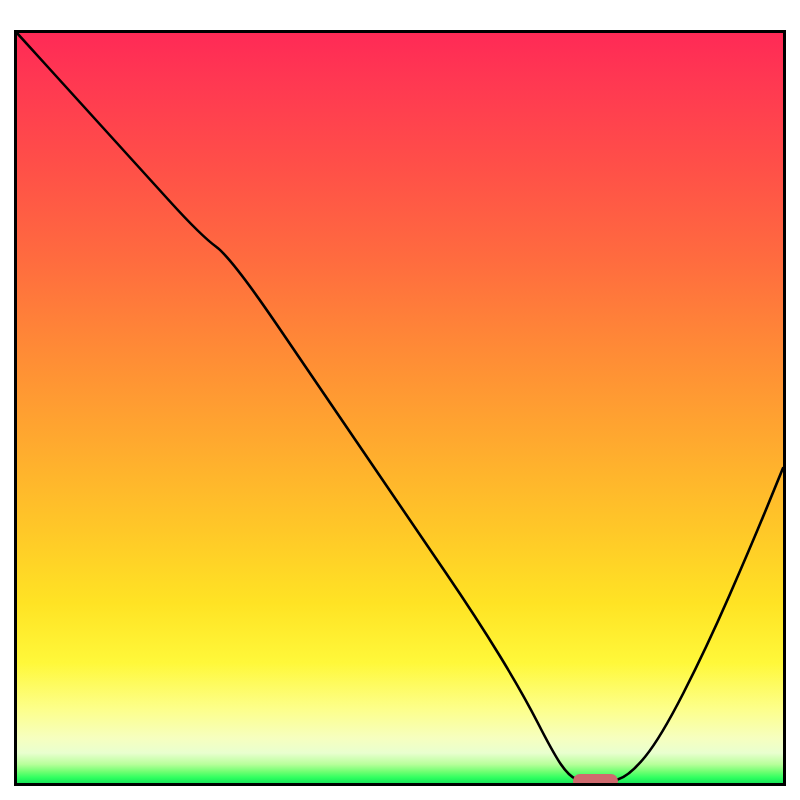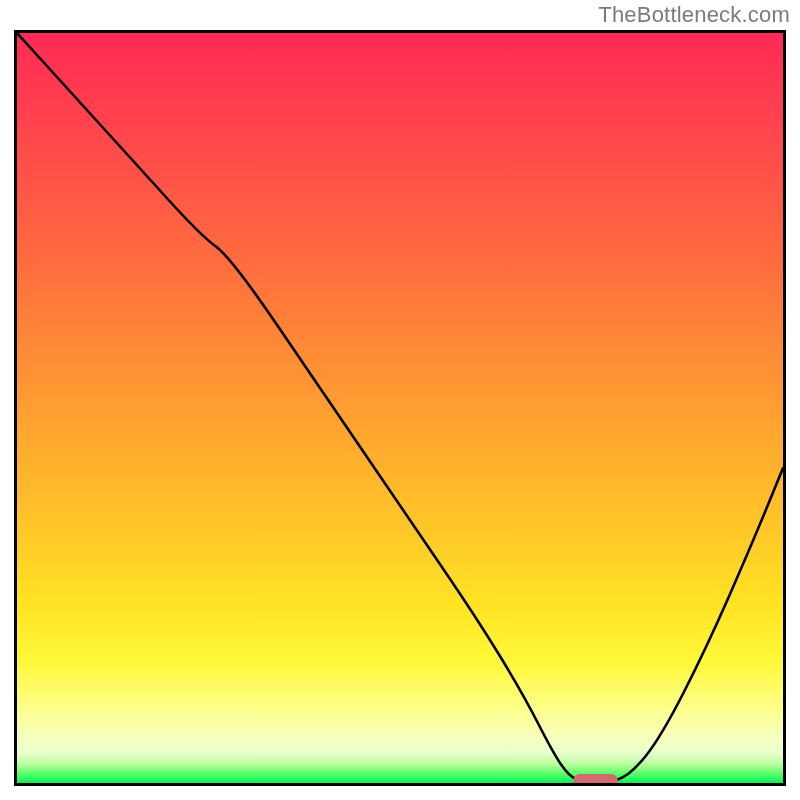--- a/index.html
+++ b/index.html
@@ -75,21 +75,20 @@
     height: 14px;
     border-radius: 7px;
     background: #cf6a6e;
   }
 </style>
 </head>
 <body>
 
 <div class="stage">
 
-  <div class="watermark">TheBottleneck.com</div>
 
   <div class="plot-frame">
     <div class="gradient">
       <div class="grad-main"></div>
     </div>
 
     <svg class="curve-svg" viewBox="0 0 766 750" preserveAspectRatio="none">
       <path id="curve-path" d="M 0,0 Q 0,0 30.64,33.75 Q 61.28,67.5 91.92,101.25 Q 122.56,135 153.2,168.75 Q 183.84,202.5 199.16000000000003,213.75 Q 214.48000000000002,225 260.44000000000005,292.5 Q 306.40000000000003,360 352.36,427.5 Q 398.32,495 428.96,540 Q 459.59999999999997,585 482.58,622.5 Q 505.56,660 520.88,690 Q 536.1999999999999,720 543.8599999999999,731.25 Q 551.52,742.5 559.1800000000001,746.25 Q 566.84,750 578.33,750 Q 589.82,750 601.3100000000001,746.25 Q 612.8000000000001,742.5 628.12,723.75 Q 643.4399999999999,705 666.42,660 Q 689.4,615 712.38,562.5 Q 735.36,510 750.6800000000001,472.5 T 766,435" fill="none" stroke="#000" stroke-width="2.6" stroke-linejoin="round" stroke-linecap="round"></path>
     </svg>
 

